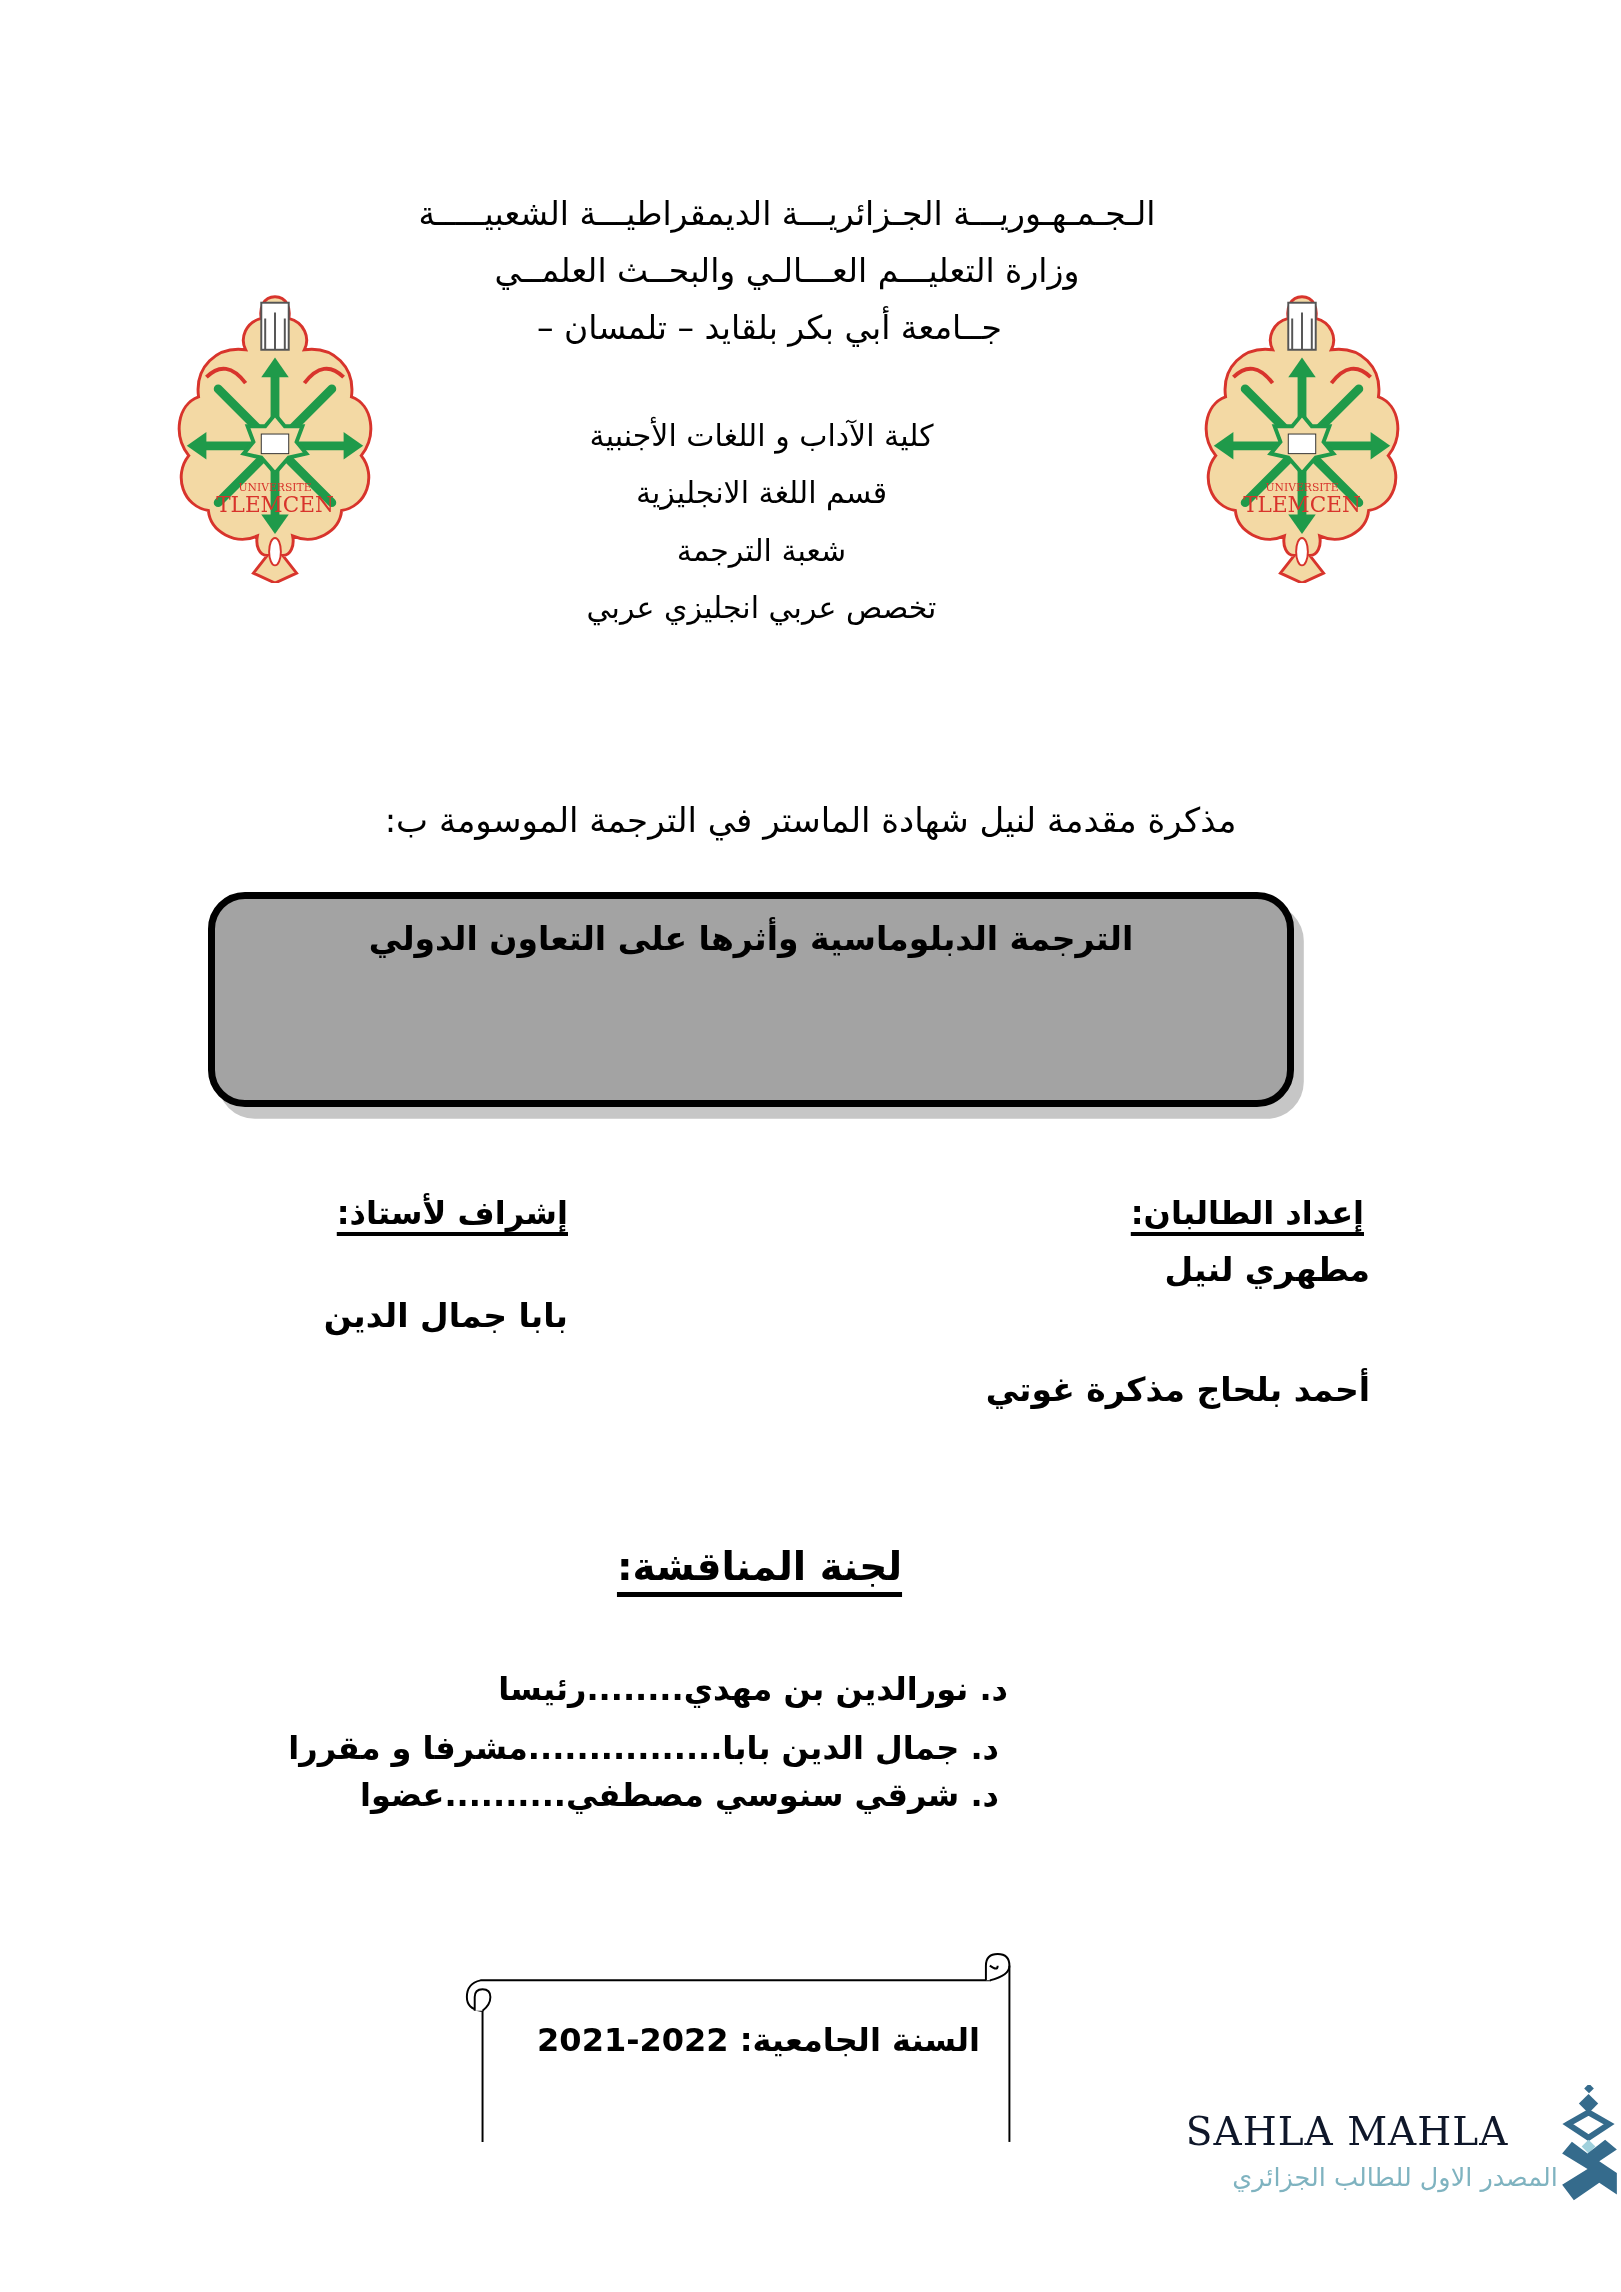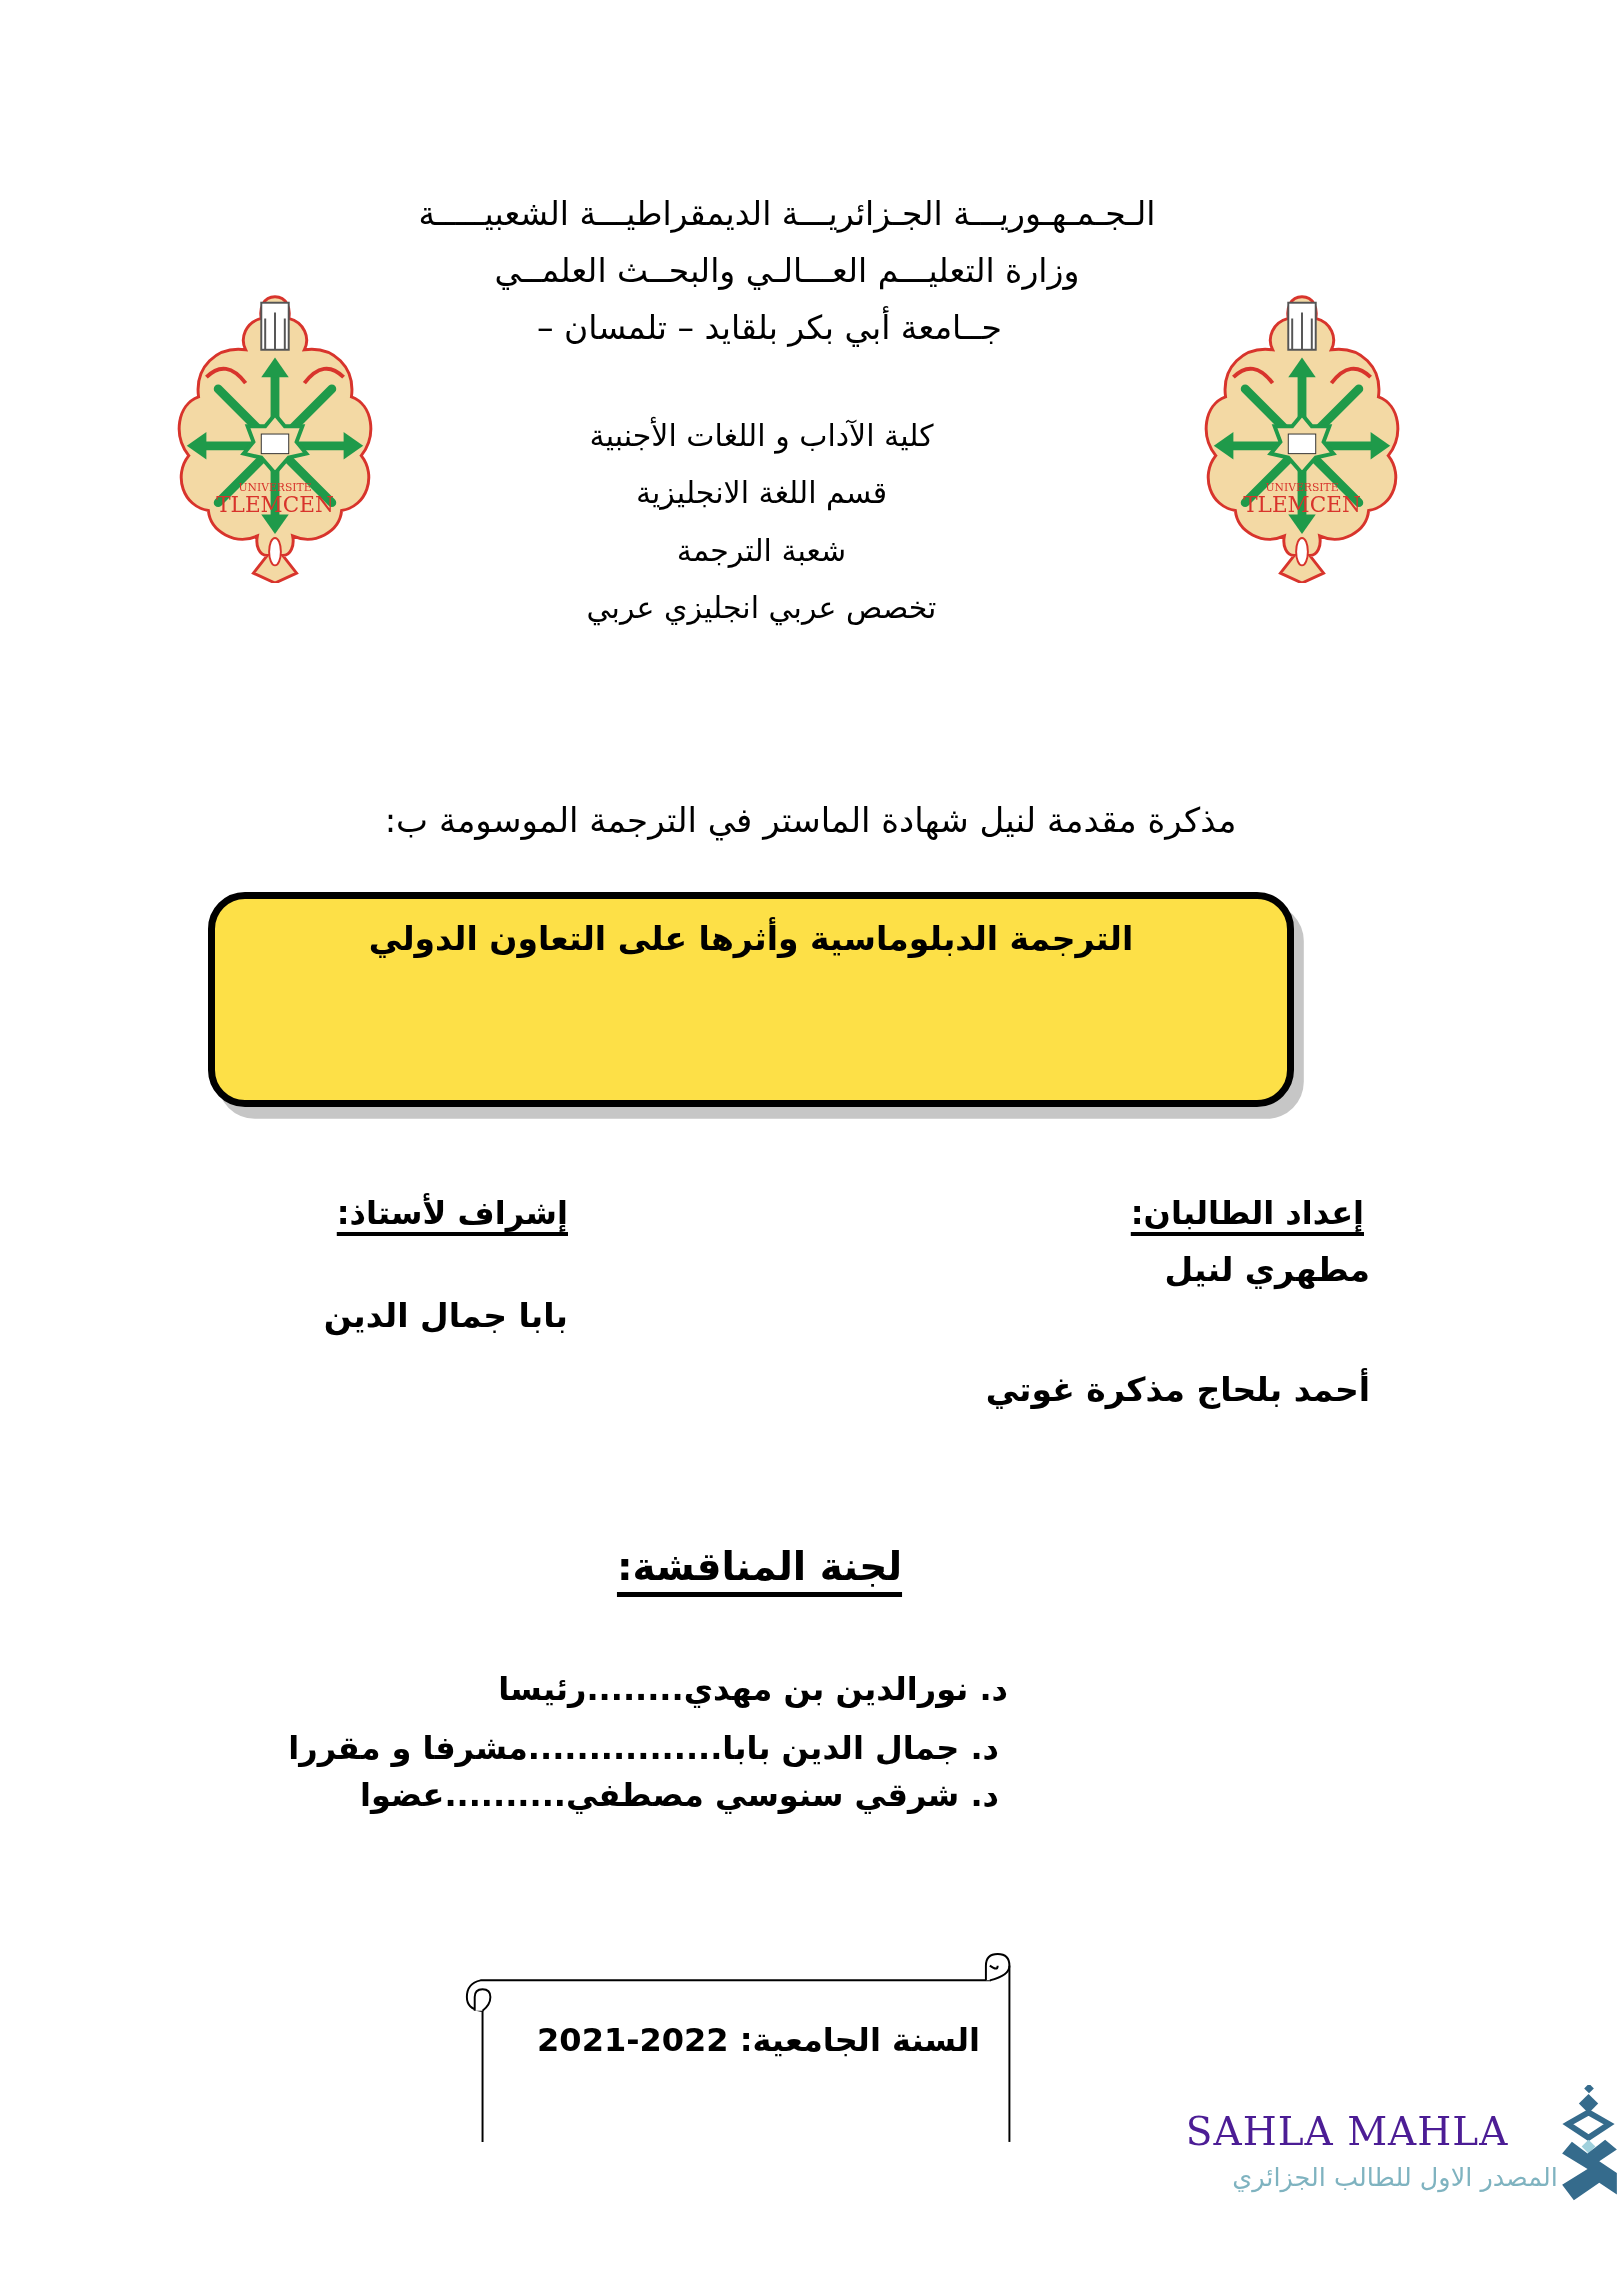--- a/index.html
+++ b/index.html
@@ -13,36 +13,36 @@
 
     .hdr { font-size: 33px; line-height: 43px; }
     .fac { font-size: 30px; line-height: 43px; }
 
     .logo { position: absolute; width: 216px; height: 294px; }
 
     .intro { font-size: 34px; line-height: 43px; }
 
     .title-box {
       position: absolute; left: 208px; top: 892px; width: 1072px; height: 201px;
-      border: 7.8px solid #000; border-radius: 37px; background: #fde047;
+      border: 7.8px solid #000; border-radius: 37px; background: #a3a3a3;
       box-shadow: 9.8px 11.8px 0 #c6c6c6;
     }
     .title-line { position: absolute; left: 0; width: 100%; text-align: center; font-weight: bold; font-size: 33px; white-space: nowrap; }
 
     .label-u { font-weight: bold; font-size: 32px; text-decoration: underline; text-decoration-thickness: 3.9px; text-underline-offset: 7.8px; white-space: nowrap; }
     .name-b { font-weight: bold; font-size: 33px; white-space: nowrap; }
 
     .committee-title { font-weight: bold; font-size: 39px; text-decoration: underline; text-decoration-thickness: 4.9px; text-underline-offset: 11.8px; }
     .member { font-weight: bold; font-size: 32px; line-height: 51px; white-space: nowrap; text-align: right; }
 
     .scroll { position: absolute; left: 461px; top: 1946px; width: 568px; height: 196px; }
     .year-text { position: absolute; left: 559px; top: 2014px; width: 421px; text-align: center; font-weight: bold; font-size: 32px; white-space: nowrap; margin-top: 7px; }
 
     .watermark { position: absolute; left: 1176px; top: 2107px; width: 441px; height: 108px; }
-    .wm-en { position: absolute; left: 9.8px; top: 2px; font-family: "DejaVu Serif", serif; font-size: 39px; color: #4c1d95; letter-spacing: 1px; white-space: nowrap; }
+    .wm-en { position: absolute; left: 9.8px; top: 2px; font-family: "DejaVu Serif", serif; font-size: 39px; color: #0f172a; letter-spacing: 1px; white-space: nowrap; }
     .wm-ar { position: absolute; left: 9.8px; top: 55px; width: 372px; text-align: right; font-size: 25.5px; color: #7fb3c0; white-space: nowrap; }
   </style>
 </head>
 <body>
 
 <div class="center-line rtl hdr" style="top:192px; left:-23.5px;">الـجـمـهـوريـــة الجـزائريـــة الديمقراطيـــة الشعبيـــــة</div>
 <div class="center-line rtl hdr" style="top:249px; left:-23.5px;">وزارة التعليـــم العـــالـي والبحــث العلمــي</div>
 <div class="center-line rtl hdr" style="top:306px; left:-41px;">جــامعة أبي بكر بلقايد – تلمسان  –</div>
 
 <svg class="logo" style="left:167px; top:289px;" viewBox="0 0 220 300">

